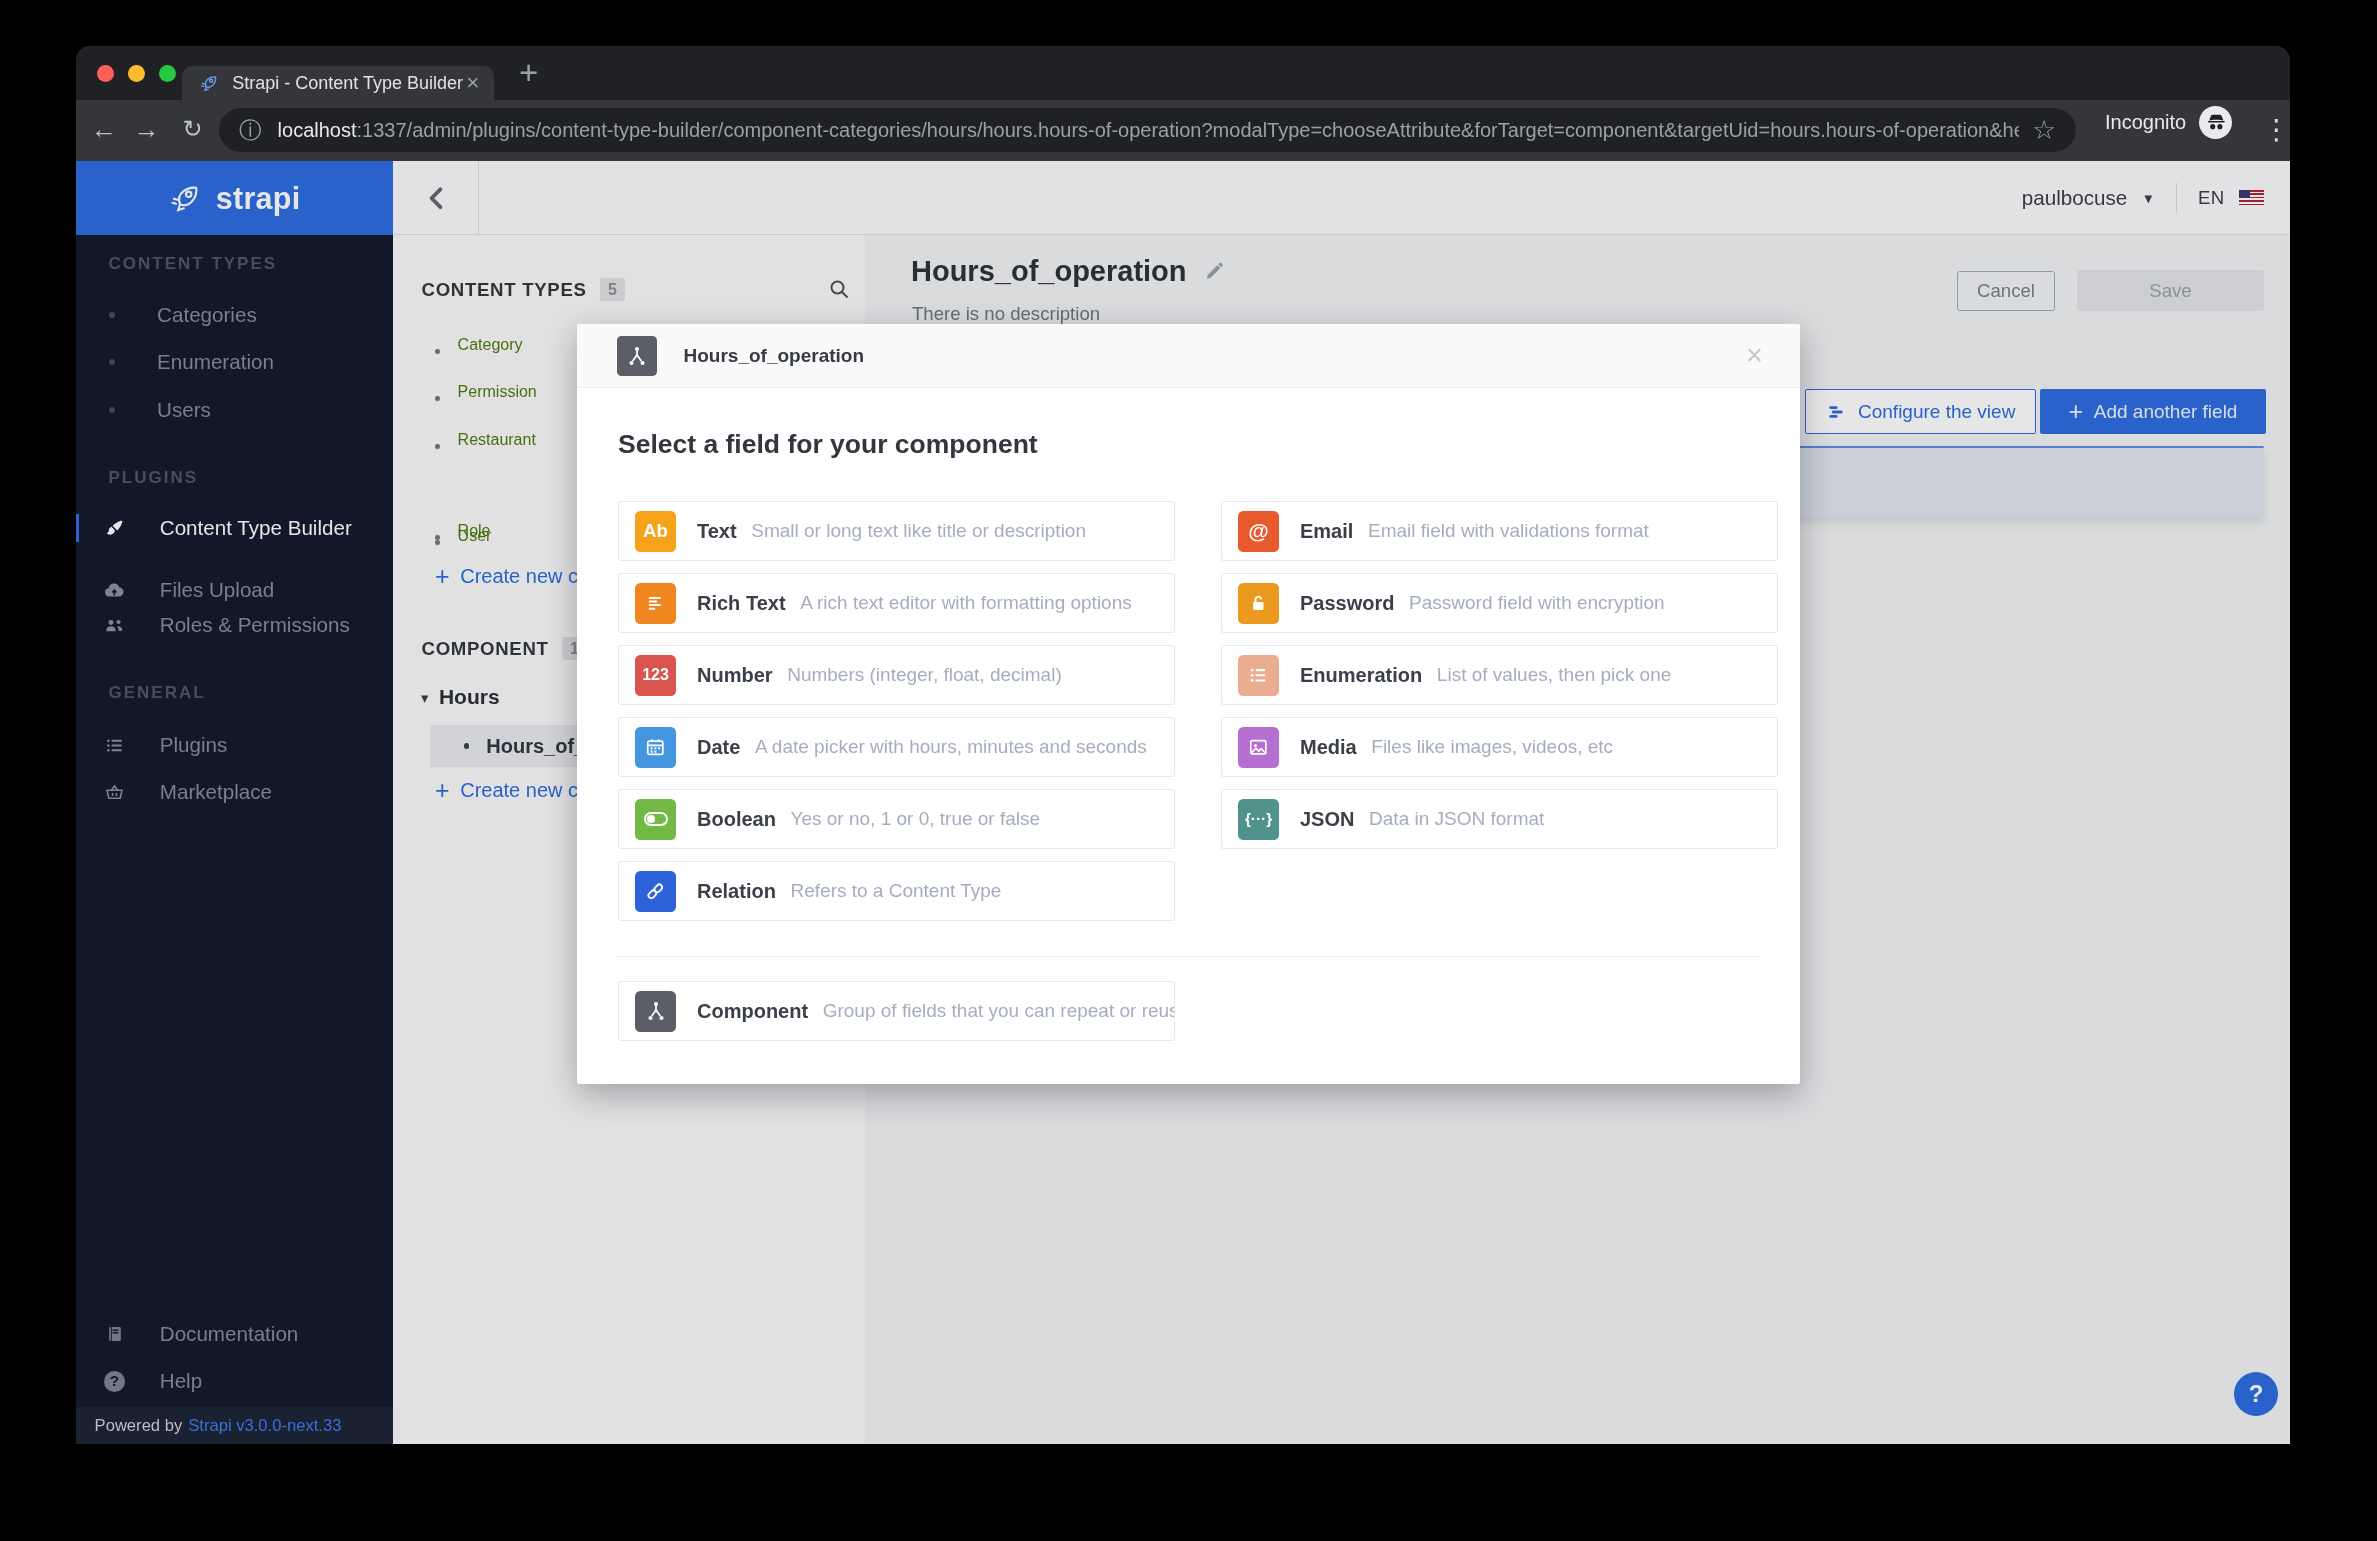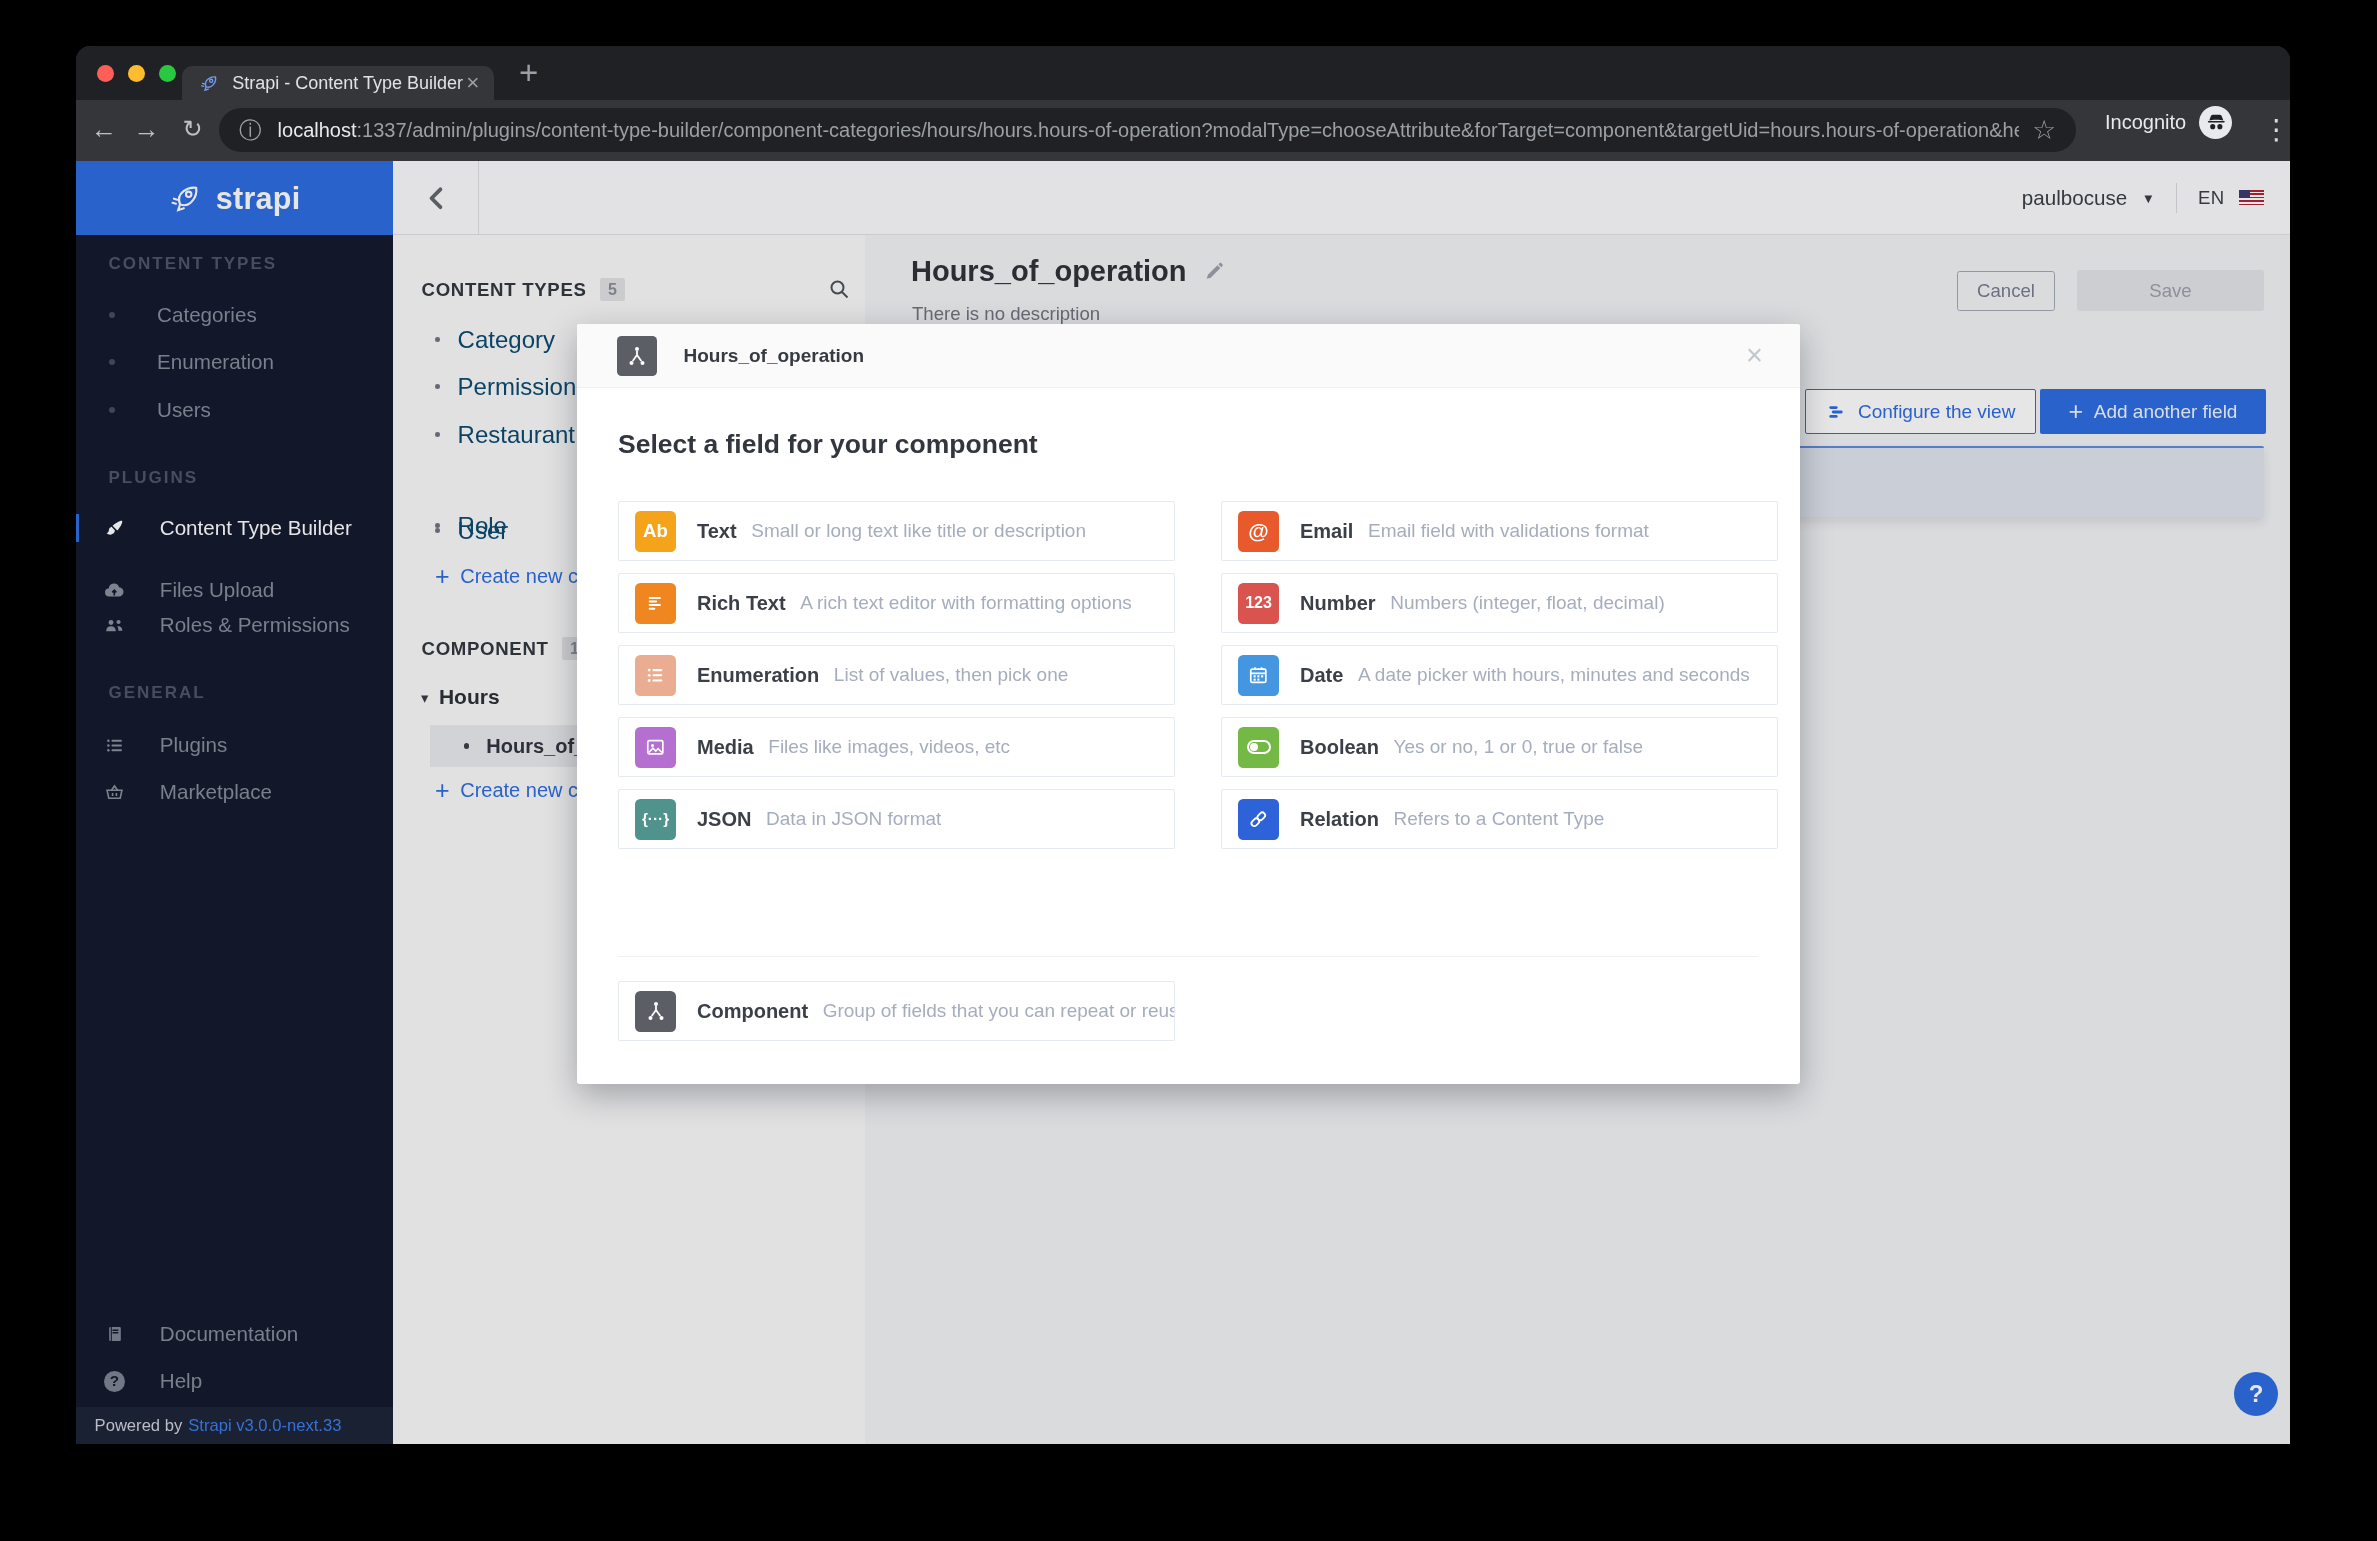--- a/index.html
+++ b/index.html
@@ -45,21 +45,21 @@
   .sitem.active::before{content:"";position:absolute;left:0;top:2.7px;bottom:2.7px;width:3.3px;background:#2d6ce0;}
   .powered{position:absolute;left:0;bottom:0;width:317px;height:37px;background:#1c2437;display:flex;align-items:center;padding-left:18.6px;font-size:16.6px;color:#ced2da;white-space:nowrap;}
   .pver{color:#3e7ded;margin-left:6px;}
   .qcircle{width:21px;height:21px;border-radius:50%;background:#7d8492;color:#131a2c;font-size:15.3px;font-weight:700;display:flex;align-items:center;justify-content:center;}
 
   
   .panel{position:absolute;left:317px;top:74px;width:472px;height:1209px;background:#fafafa;}
   .phead{position:absolute;left:28.5px;top:40px;height:29px;display:flex;align-items:center;font-size:18.6px;font-weight:700;color:#33383f;letter-spacing:0.7px;}
   .pbadge{background:#e2e3e5;color:#8a8f98;font-size:16px;font-weight:700;padding:2.7px 8px;border-radius:2px;margin-left:13.3px;letter-spacing:0;}
   .psearch{position:absolute;left:434px;top:42px;width:24px;height:24px;}
-  .pitem{position:absolute;height:29px;display:flex;align-items:center;color:#0c4a6e;font-size:24px;white-space:nowrap;}
+  .pitem{position:absolute;height:29px;display:flex;align-items:flex-end;color:#4d7c0f;font-size:16px;white-space:nowrap;}
   .pdot{width:4.6px;height:4.6px;border-radius:50%;background:#6f7582;margin-left:42px;flex:none;}
   .pitem .plbl{margin-left:18px;}
   .plink{position:absolute;height:29px;display:flex;align-items:center;color:#2d6ce0;font-size:20px;white-space:nowrap;}
   .plink .plus{margin-left:42px;font-size:25px;font-weight:300;}
   .plink .ptext{margin-left:10.6px;}
   .phours{position:absolute;height:32px;display:flex;align-items:center;white-space:nowrap;}
   .ptri{margin-left:28px;font-size:14.6px;color:#363b44;}
   .phours .htxt{margin-left:10.6px;font-size:21px;font-weight:700;color:#2c3037;}
   .pselected{position:absolute;left:37px;right:0;height:42px;background:#e9eaec;display:flex;align-items:center;white-space:nowrap;}
   .pselected .pdot2{width:5.3px;height:5.3px;border-radius:50%;background:#3a3f49;margin-left:34px;}
@@ -401,20 +401,30 @@
                   <rect x="5" y="5.2" width="13" height="2.2" rx="1.1"></rect>
                   <rect x="5" y="9" width="9" height="2.2" rx="1.1"></rect>
                   <rect x="5" y="12.8" width="13" height="2.2" rx="1.1"></rect>
                   <rect x="5" y="16.6" width="7" height="2.2" rx="1.1"></rect>
                 </svg>
             </span>
             <span class="fl">Rich Text</span>
             <span class="fd">A rich text editor with formatting options</span>
           </div>
 
+          <div class="frow">
+            <span class="icn" style="background-color: rgb(236, 154, 31);">
+              <svg width="22.6" height="22.6" viewBox="0 0 24 24">
+                  <rect x="6.5" y="10.5" width="11" height="8.5" rx="1.5" fill="#fff"></rect>
+                  <path d="M9 10.5V8a3 3 0 0 1 5.8-1" fill="none" stroke="#fff" stroke-width="2" stroke-linecap="round"></path>
+                </svg>
+            </span>
+            <span class="fl">Password</span>
+            <span class="fd">Password field with encryption</span>
+          </div>
 
           <div class="frow">
             <span class="icn" style="background-color: rgb(217, 83, 79);">
                 <span class="it" style="font-size:16px;">123</span>
               </span>
             <span class="fl">Number</span>
             <span class="fd">Numbers (integer, float, decimal)</span>
           </div>
 
           <div class="frow">

